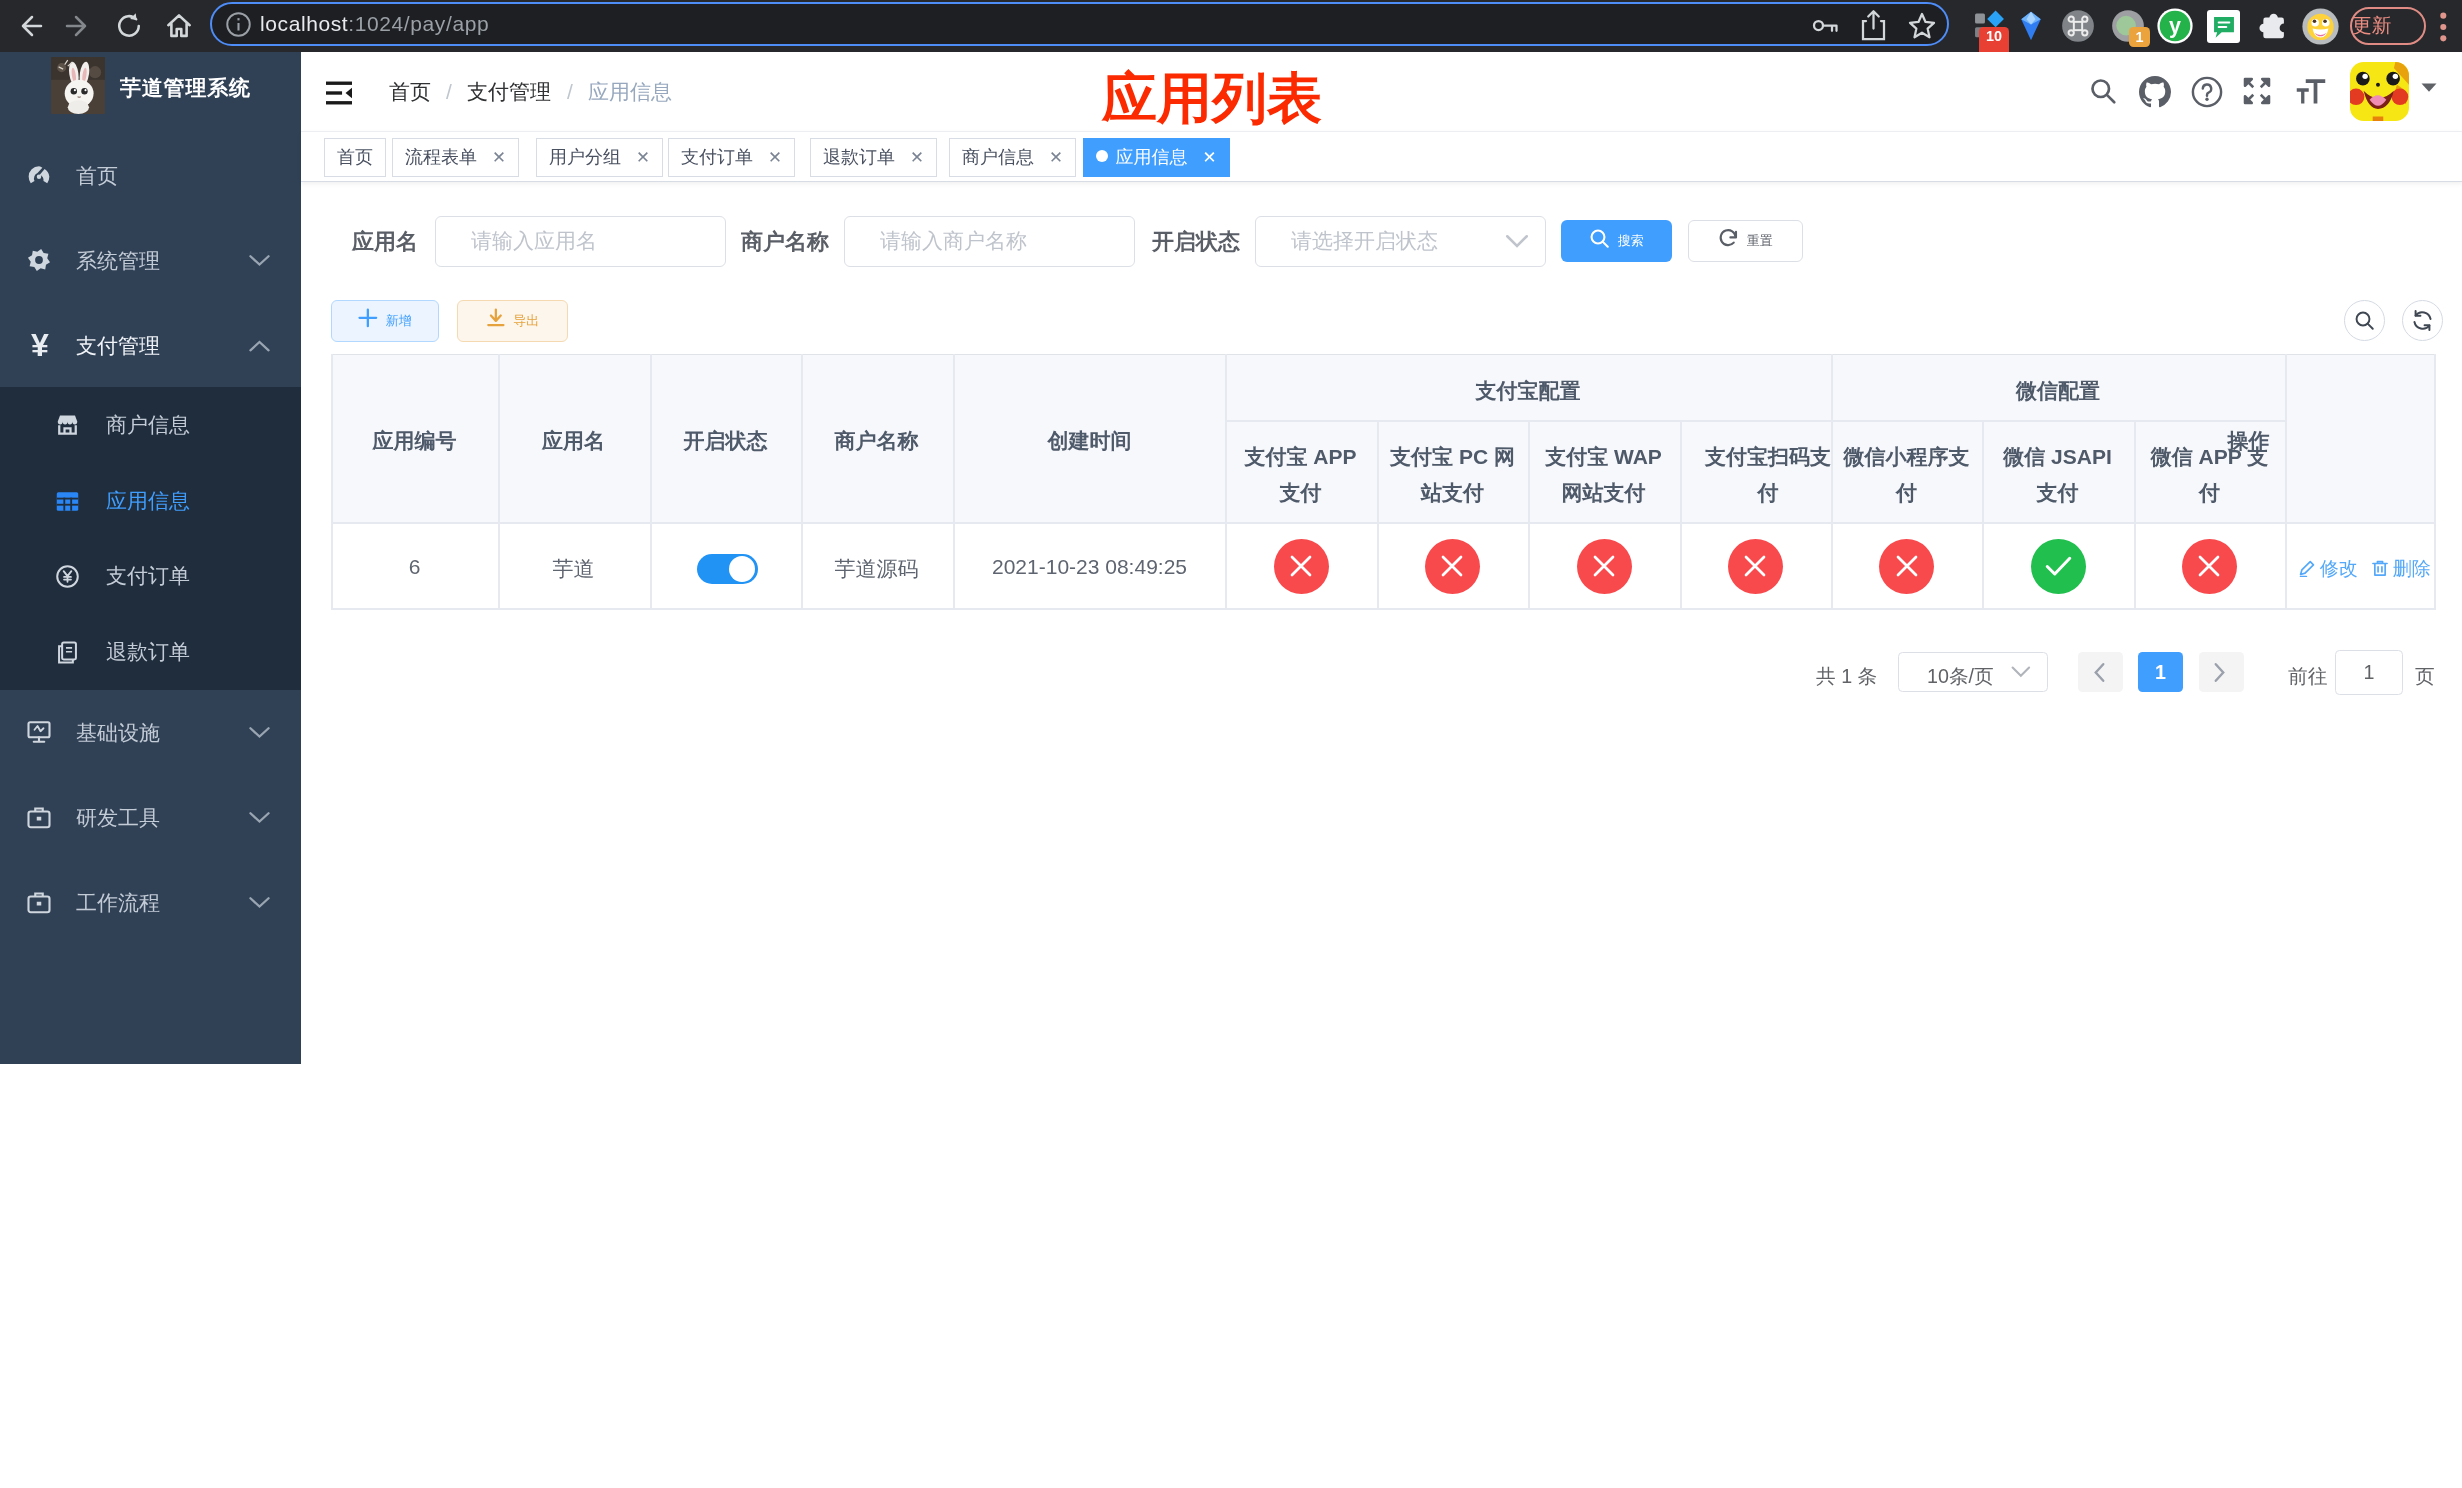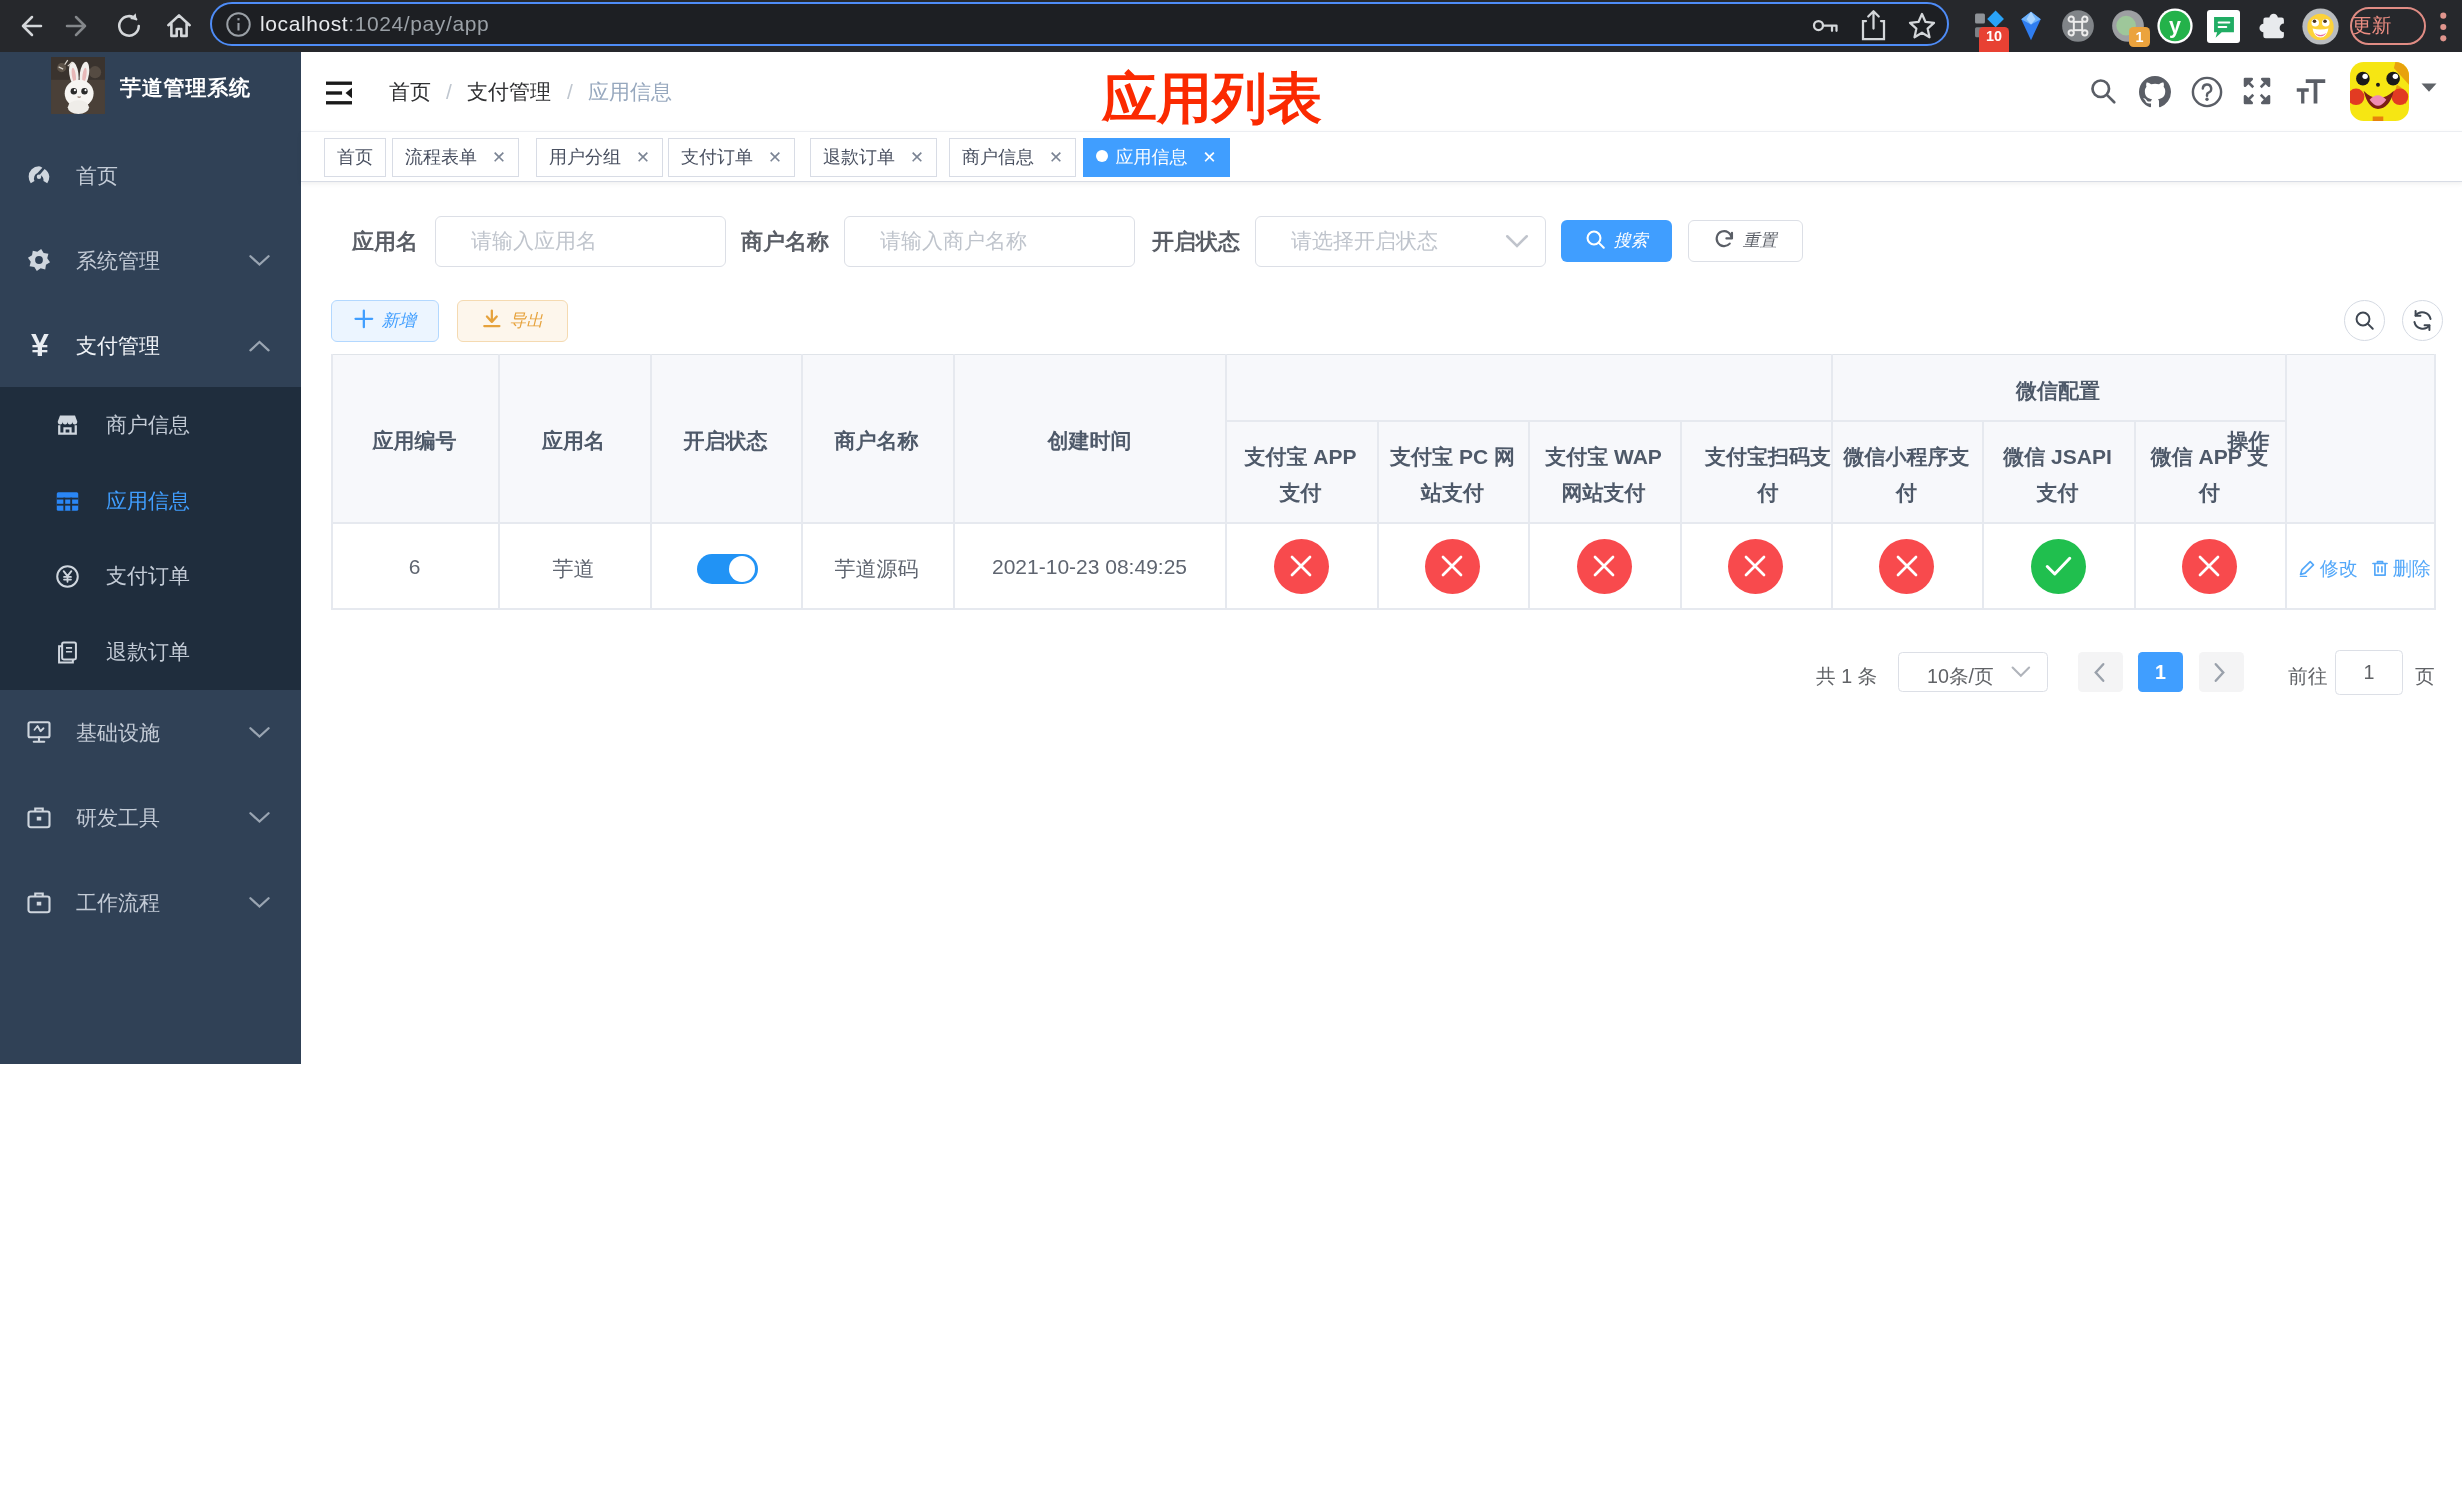--- a/index.html
+++ b/index.html
@@ -30,21 +30,21 @@
 
 .tagbar{position:absolute;left:301px;top:131px;width:2162px;height:51px;background:#fff;border-top:1.5px solid #eceef2;border-bottom:1.5px solid #d8dce5;box-shadow:0 1.5px 4.5px rgba(0,0,0,0.06);}
 .tag{position:absolute;top:6px;height:39px;border:1.5px solid #d8dce5;background:#fff;color:#495060;font-size:18px;line-height:36px;padding:0 12px;white-space:nowrap;}
 .tag .x{display:inline-block;margin-left:15px;color:#7b8494;font-size:16.7px;}
 .tag.active{background:#409eff;border-color:#409eff;color:#fff;}
 .tag.active .dot{display:inline-block;width:12px;height:12px;border-radius:50%;background:#fff;margin-right:7.6px;position:relative;top:-1.5px;}
 .tag.active .x{color:#fff;}
 
 .flabel{position:absolute;top:216px;height:51px;line-height:51px;font-size:22px;font-weight:bold;color:#5a5e66;}
 .finput{position:absolute;top:216px;height:51px;border:1.5px solid #dcdfe6;border-radius:6px;background:#fff;font-size:21px;color:#bfc4cc;line-height:48px;padding-left:35px;}
-.btn{position:absolute;border-radius:6px;font-size:17px;text-align:center;font-style:italic;}
+.btn{position:absolute;border-radius:6px;font-size:13px;text-align:center;}
 .btn-search{left:1561px;top:220px;width:111px;height:42px;background:#409eff;color:#fff;line-height:42px;}
 .btn-reset{left:1688px;top:220px;width:115px;height:42px;background:#fff;border:1.5px solid #dcdfe6;color:#5a5e66;line-height:39px;}
 .btn-add{left:331px;top:300px;width:108px;height:42px;background:#ecf5ff;border:1.5px solid #b3d8ff;color:#409eff;line-height:39px;}
 .btn-exp{left:457px;top:300px;width:111px;height:42px;background:#fdf6ec;border:1.5px solid #f5dab1;color:#e6a23c;line-height:39px;}
 .circbtn{position:absolute;top:300px;width:41px;height:41px;border-radius:50%;border:1.5px solid #d5dae3;background:#fff;}
 
 .tablewrap{position:absolute;left:331px;top:354px;width:2105px;height:256px;}
 .thead{position:absolute;left:0;top:0;width:2105px;height:169px;background:#f7f8fb;border-top:1.5px solid #e0e4e9;}
 .vline{position:absolute;top:0;width:1.5px;background:#e6e9ef;}
 .hline{position:absolute;height:1.5px;background:#e6e9ef;}
@@ -427,20 +427,21 @@
     <div class="vline" style="left:1803px;top:66px;height:189px;"></div>
     <div class="vline" style="left:1954px;height:254px;"></div>
 
     <div class="hcell" style="left:0;top:73px;width:167px;">应用编号</div>
     <div class="hcell" style="left:167px;top:73px;width:151px;">应用名</div>
     <div class="hcell" style="left:319px;top:73px;width:151px;">开启状态</div>
     <div class="hcell" style="left:470px;top:73px;width:151px;">商户名称</div>
     <div class="hcell" style="left:622px;top:73px;width:273px;">创建时间</div>
     <div class="hcell" style="left:1856px;top:73px;width:123px;">操作</div>
 
+    <div class="hcell" style="left:894px;top:23px;width:606px;">支付宝配置</div>
     <div class="hcell" style="left:1500px;top:23px;width:454px;">微信配置</div>
 
     <div class="hcell" style="left:894px;top:85px;width:151px;line-height:36px;">支付宝 APP<br>支付</div>
     <div class="hcell" style="left:1046px;top:85px;width:151px;line-height:36px;">支付宝 PC 网<br>站支付</div>
     <div class="hcell" style="left:1197px;top:85px;width:151px;line-height:36px;">支付宝 WAP<br>网站支付</div>
     <div class="hcell" style="left:1349px;top:85px;width:176px;line-height:36px;">支付宝扫码支<br>付</div>
     <div class="hcell" style="left:1500px;top:85px;width:151px;line-height:36px;">微信小程序支<br>付</div>
     <div class="hcell" style="left:1651px;top:85px;width:151px;line-height:36px;">微信 JSAPI<br>支付</div>
     <div class="hcell" style="left:1803px;top:85px;width:151px;line-height:36px;">微信 APP 支<br>付</div>
 

